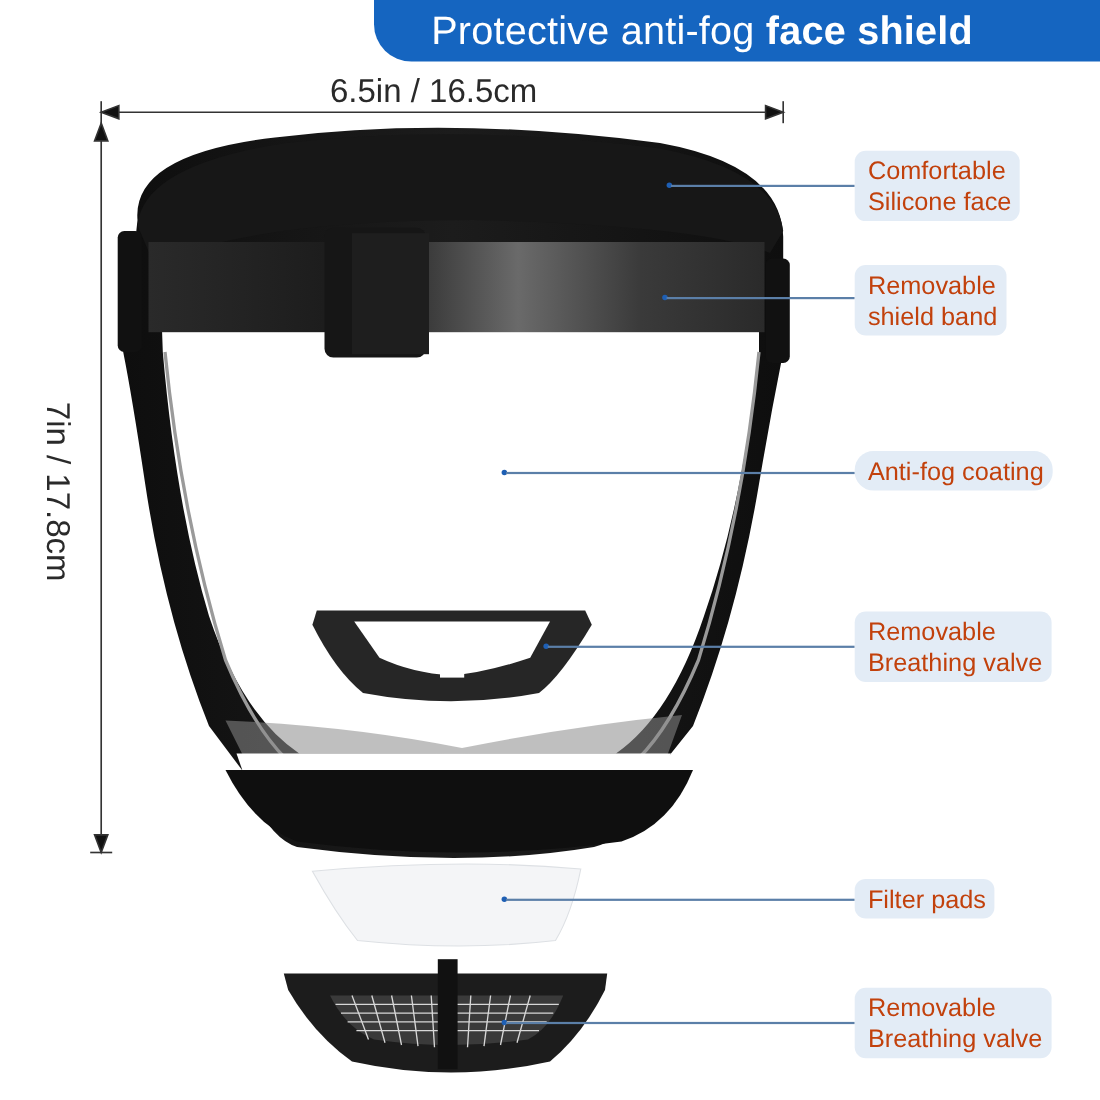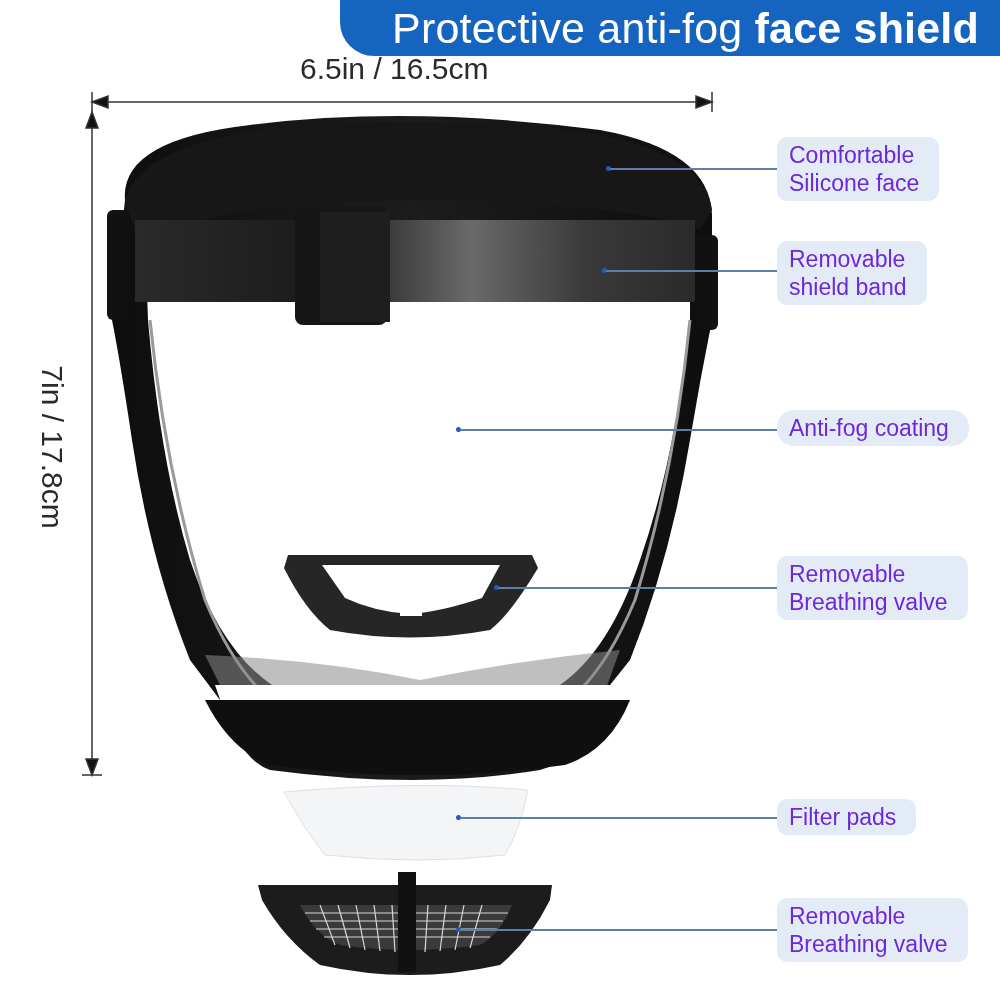--- a/index.html
+++ b/index.html
@@ -8,39 +8,39 @@
       background: #ffffff;
       font-family: "Liberation Sans", "DejaVu Sans", sans-serif;
     }
     .banner {
       position: absolute; left: 340px; top: 0; width: 680px; height: 56px;
       background: #1565c0;
       border-bottom-left-radius: 34px;
       display: flex; align-items: center;
     }
     .banner-text {
-      margin-left: 52px; color: #ffffff; font-size: 43px; letter-spacing: 0.2px;
+      margin-left: 52px; color: #ffffff; font-size: 36px; letter-spacing: 0.2px;
       white-space: nowrap;
     }
     .banner-text b { font-weight: bold; }
 
     .dim-label {
       position: absolute; color: #2a2a2a; font-size: 30px; white-space: nowrap;
     }
-    .dim-h { left: 300px; top: 52px; }
+    .dim-h { left: 300px; top: 67px; }
     .dim-v {
       left: 22px; top: 430px; transform: rotate(90deg); transform-origin: center;
       width: 180px; text-align: center; margin-left: -60px;
     }
 
     .callout {
       position: absolute; left: 777px;
       background: #e3ecf6; border-radius: 10px;
-      padding: 4px 20px 4px 12px;
-      font-size: 23px; line-height: 28px; color: #6d28d9;
+      padding: 4px 8px 4px 12px;
+      font-size: 23px; line-height: 28px; color: #c2410c;
       white-space: nowrap;
     }
     .leader {
       position: absolute; height: 1.5px; background: #5b7fa8;
     }
     .dot {
       position: absolute; width: 5px; height: 5px; border-radius: 50%;
       background: #1e5fb4;
     }
     svg { position: absolute; left: 0; top: 0; }

